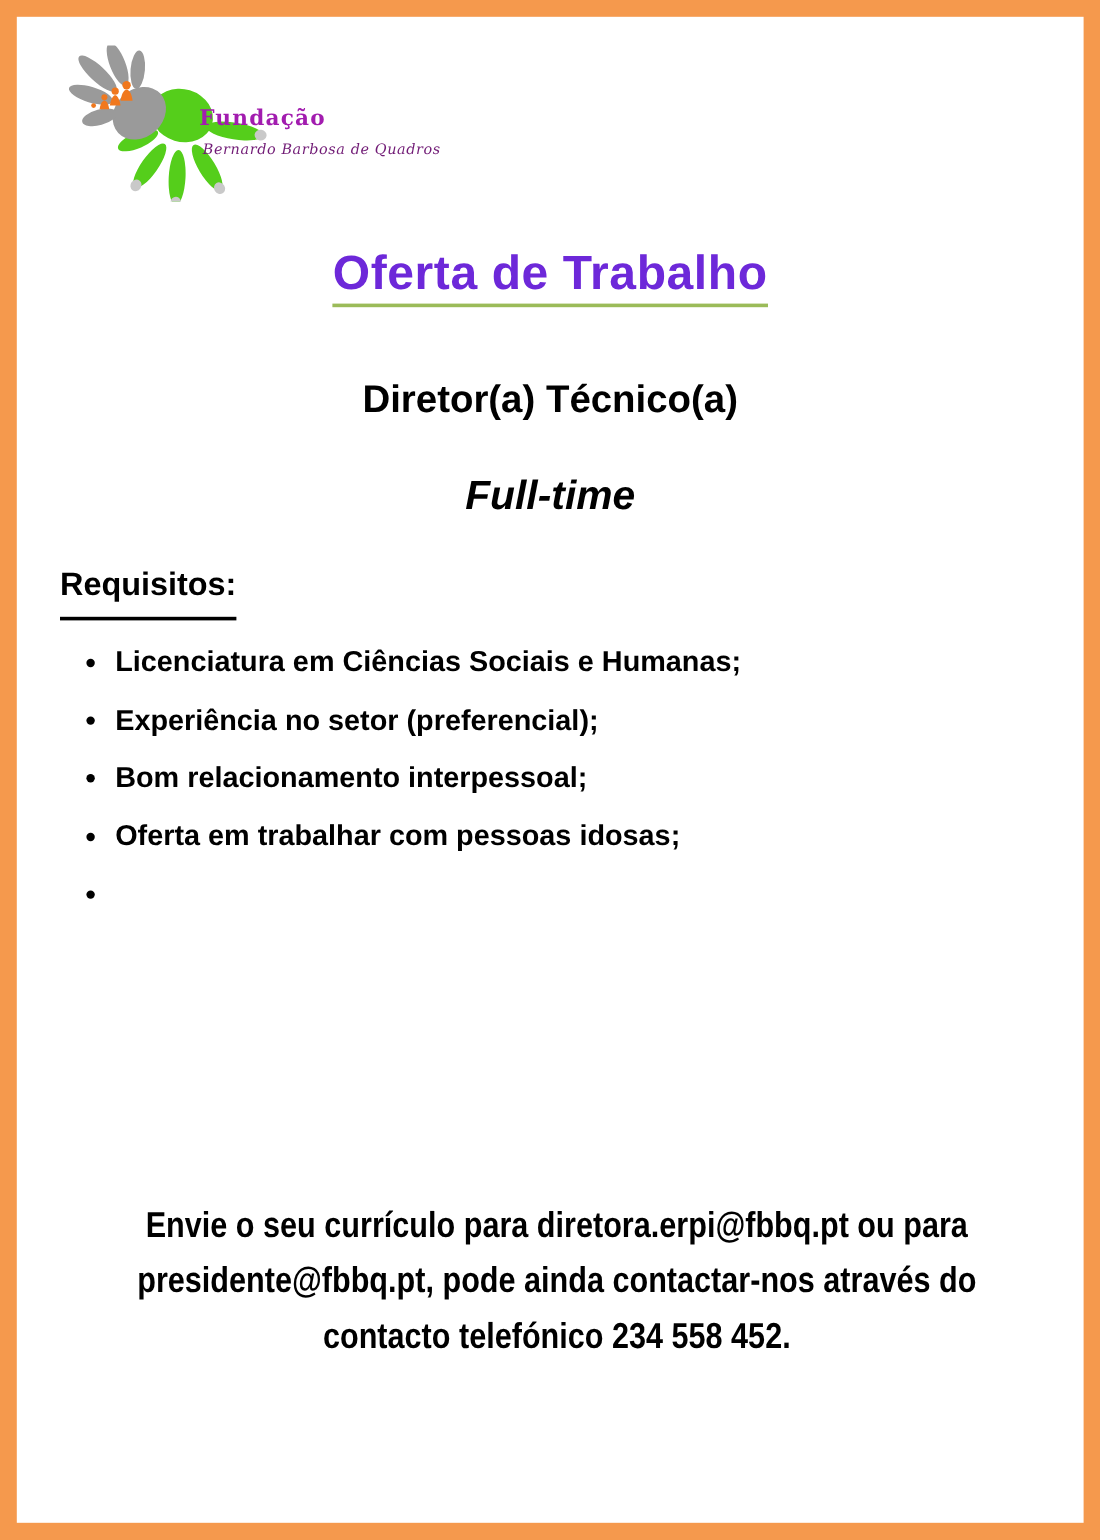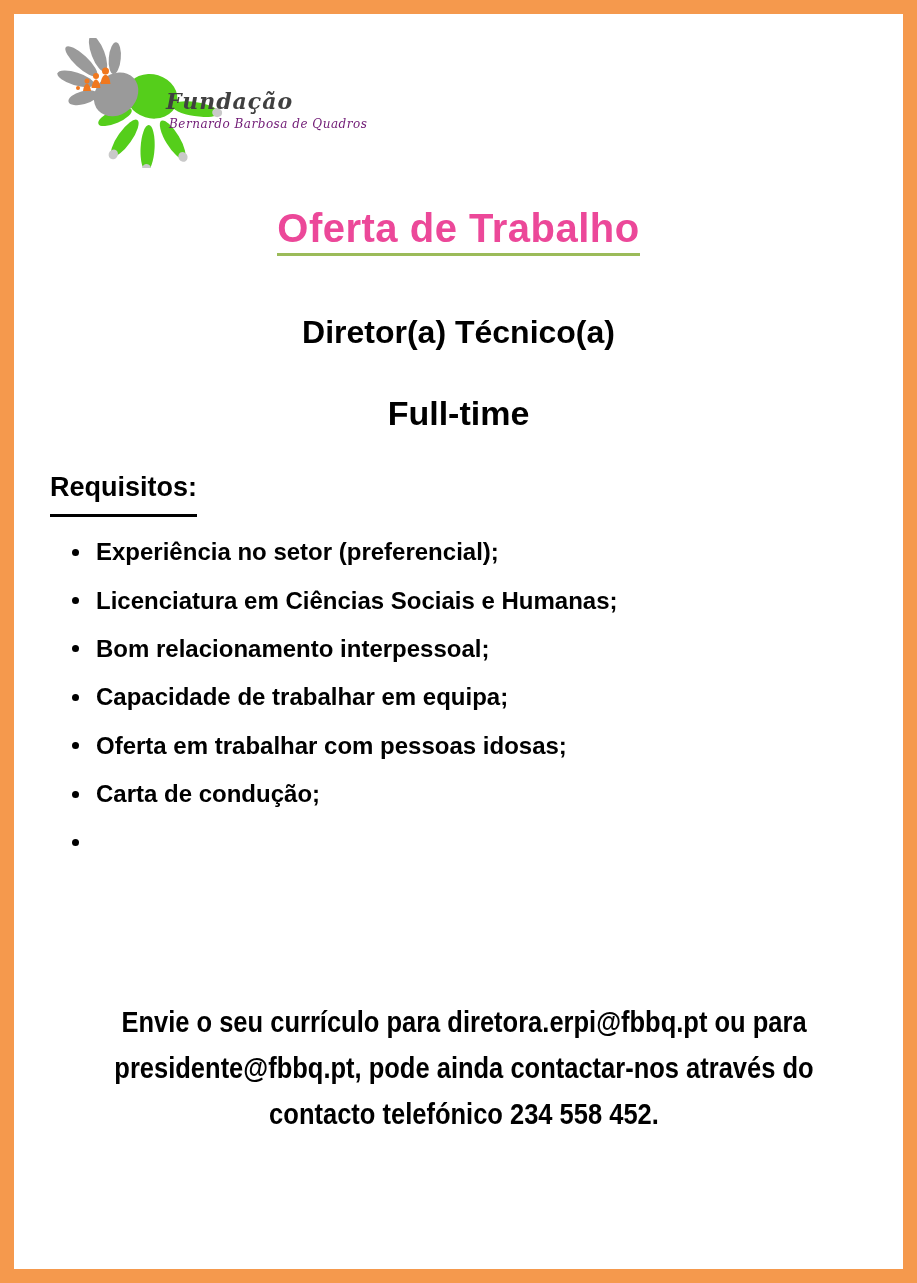--- a/index.html
+++ b/index.html
@@ -8,41 +8,41 @@
     padding:14px;background:#F5994D;margin:0 auto;
   }
   .page{
     position:relative;width:100%;height:100%;background:#ffffff;
     font-family:"Liberation Sans",sans-serif;color:#000;overflow:hidden;
   }
   
   .logo-hands{position:absolute;left:28px;top:24px;width:300px;height:130px;}
   .logo-name{
     position:absolute;left:152px;top:74px;
-    font-family:"DejaVu Serif",serif;font-style:italic;font-weight:bold;
-    font-size:22px;color:#404040;letter-spacing:1px;
+    font-family:"DejaVu Serif",serif;font-weight:bold;
+    font-size:18px;color:#a21caf;letter-spacing:1px;
   }
   .logo-sub{
     position:absolute;left:155px;top:103px;
     font-family:"DejaVu Serif",serif;font-style:italic;
     font-size:12px;color:#701a75;letter-spacing:0.5px;
   }
   
   .title-row{position:absolute;left:0;right:0;top:192px;text-align:center;}
   .title{
-    font-size:40px;font-weight:bold;color:#ec4899;
+    font-size:40px;font-weight:bold;color:#6d28d9;
     border-bottom:3px solid #9BBB59;padding-bottom:3px;letter-spacing:0.5px;
   }
   .position{
     position:absolute;left:0;right:0;top:300px;text-align:center;
     font-size:32px;font-weight:bold;
   }
   .schedule{
     position:absolute;left:0;right:0;top:380px;text-align:center;
-    font-size:34px;font-weight:bold;
+    font-size:34px;font-weight:bold;font-style:italic;
   }
   .req-head-row{position:absolute;left:36px;top:458px;}
   .req-head{
     font-size:27px;font-weight:bold;
     border-bottom:3px solid #000;padding-bottom:12px;
   }
   .req-list{
     position:absolute;left:52px;top:514px;margin:0;padding:0;list-style:none;
   }
   .req-list li{
@@ -112,41 +112,33 @@
     </div>
     <div class="position">Diretor(a) Técnico(a)</div>
     <div class="schedule">Full-time</div>
 
     <div class="req-head-row">
       <span class="req-head">Requisitos:</span>
     </div>
     <ul class="req-list">
       <li>
         <span class="dot"></span>
-        <span>Experiência no setor (preferencial);</span>
+        <span>Licenciatura em Ciências Sociais e Humanas;</span>
       </li>
       <li>
         <span class="dot"></span>
-        <span>Licenciatura em Ciências Sociais e Humanas;</span>
+        <span>Experiência no setor (preferencial);</span>
       </li>
       <li>
         <span class="dot"></span>
         <span>Bom relacionamento interpessoal;</span>
       </li>
       <li>
         <span class="dot"></span>
-        <span>Capacidade de trabalhar em equipa;</span>
-      </li>
-      <li>
-        <span class="dot"></span>
         <span>Oferta em trabalhar com pessoas idosas;</span>
-      </li>
-      <li>
-        <span class="dot"></span>
-        <span>Carta de condução;</span>
       </li>
       <li>
         <span class="dot"></span>
       </li>
     </ul>
 
     <div class="contact">
       <div class="contact-line">Envie o seu currículo para diretora.erpi@fbbq.pt ou para</div>
       <div class="contact-line">presidente@fbbq.pt, pode ainda contactar-nos através do</div>
       <div class="contact-line">contacto telefónico 234 558 452.</div>

